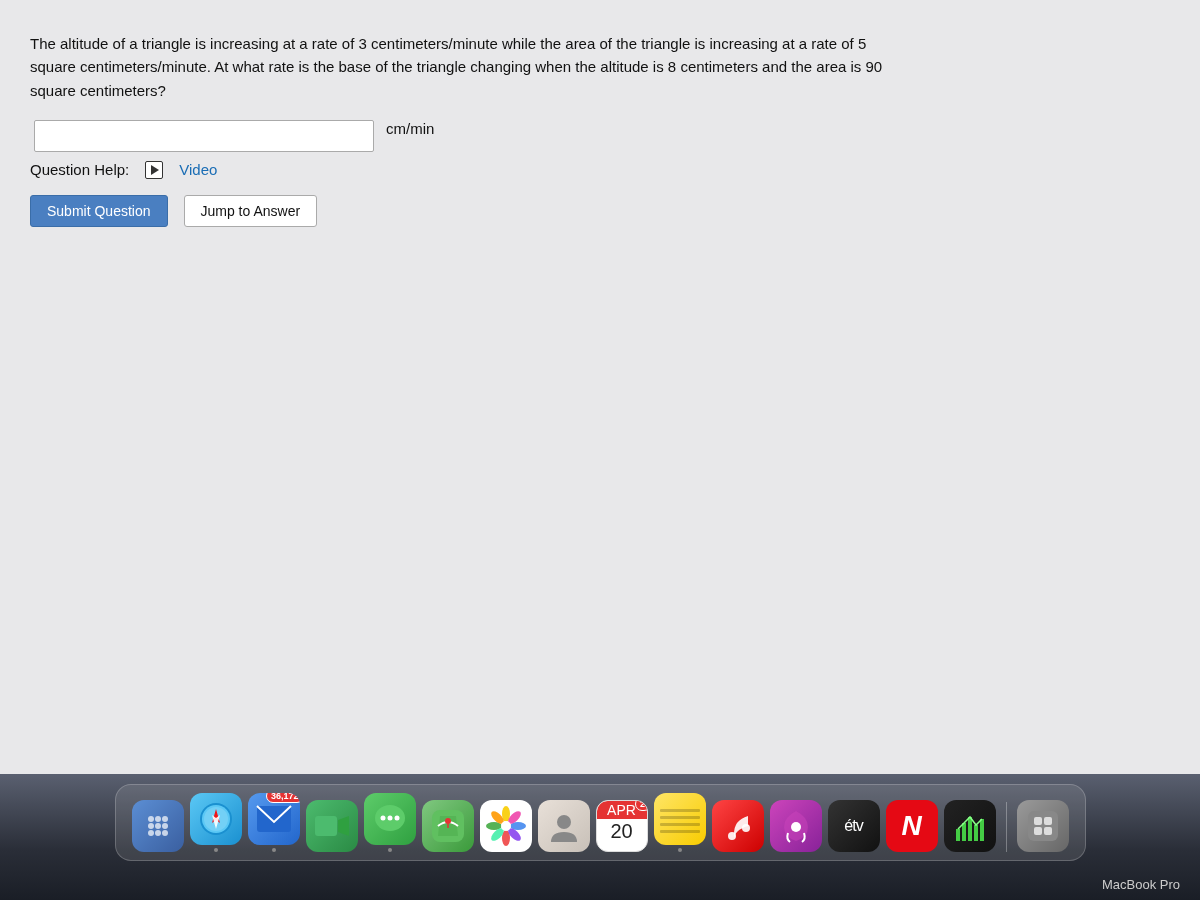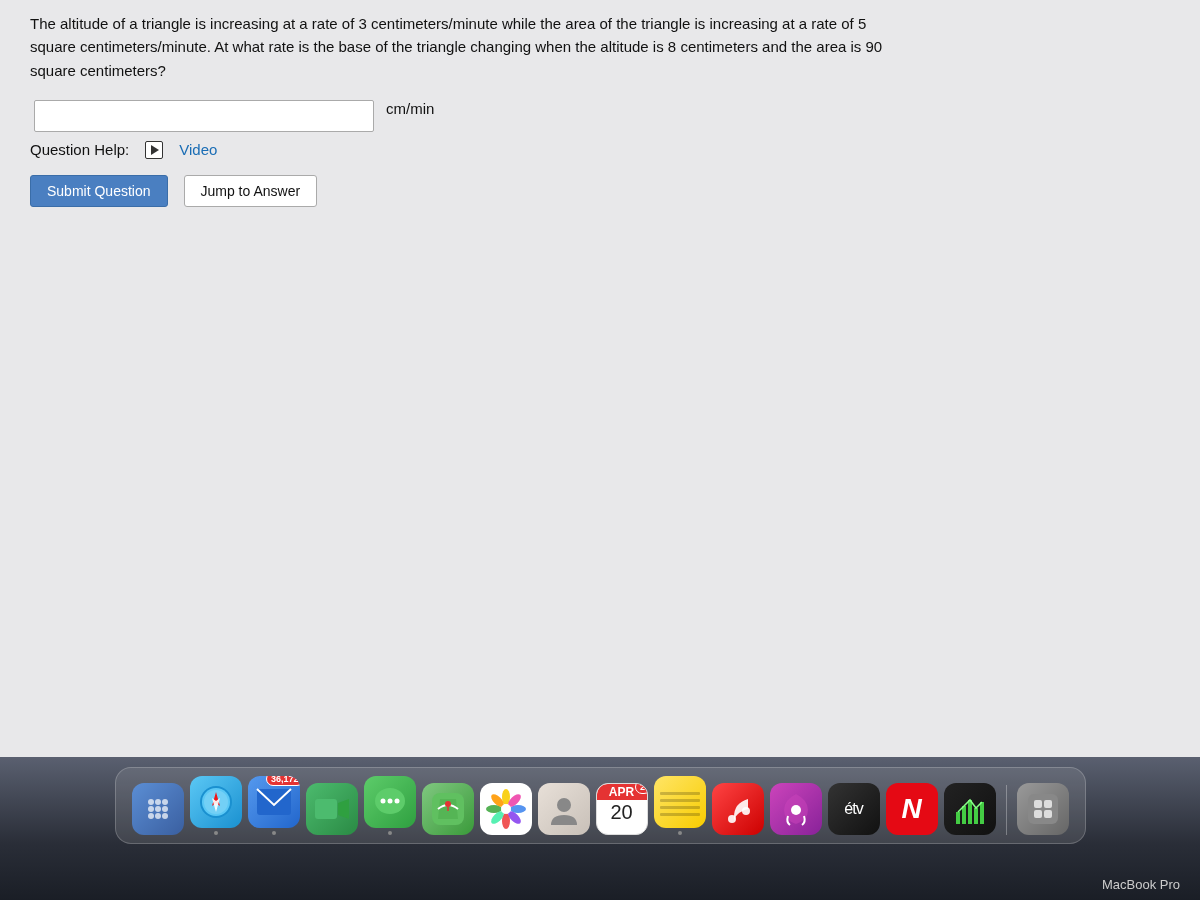--- a/index.html
+++ b/index.html
@@ -11,21 +11,21 @@
       font-family: -apple-system, BlinkMacSystemFont, "Helvetica Neue", Arial, sans-serif;
       background: #d0d0d8;
       display: flex;
       flex-direction: column;
     }
 
     
     .main-content {
       flex: 1;
       background: #e8e8ea;
-      padding: 12px 30px 20px 30px;
+      padding: 32px 30px 20px 30px;
       position: relative;
     }
 
     .question-text {
       font-size: 15px;
       line-height: 1.55;
       color: #111;
       margin-bottom: 18px;
       max-width: 860px;
     }
@@ -115,21 +115,21 @@
       color: #111;
       border: 1px solid #aaa;
       border-radius: 3px;
       padding: 7px 16px;
       font-size: 14px;
       cursor: pointer;
     }
 
     
     .dock-container {
-      height: 143px;
+      height: 126px;
       background: linear-gradient(180deg, #5a6070 0%, #2a2e38 60%, #1a1e26 100%);
       display: flex;
       flex-direction: column;
       align-items: center;
       justify-content: flex-start;
       padding-top: 10px;
       position: relative;
     }
 
     .macbook-pro-label {
@@ -211,22 +211,22 @@
     .calendar-inner {
       display: flex;
       flex-direction: column;
       align-items: center;
       width: 100%;
       height: 100%;
     }
     .calendar-top {
       background: #e53333;
       color: #fff;
-      font-size: 12px;
-      font-weight: bold;
+      font-size: 14px;
+      font-weight: normal;
       width: 100%;
       text-align: center;
       padding: 1px 0;
       border-radius: 10px 10px 0 0;
     }
     .calendar-day {
       color: #222;
       font-size: 20px;
       font-weight: 300;
       line-height: 1.2;

